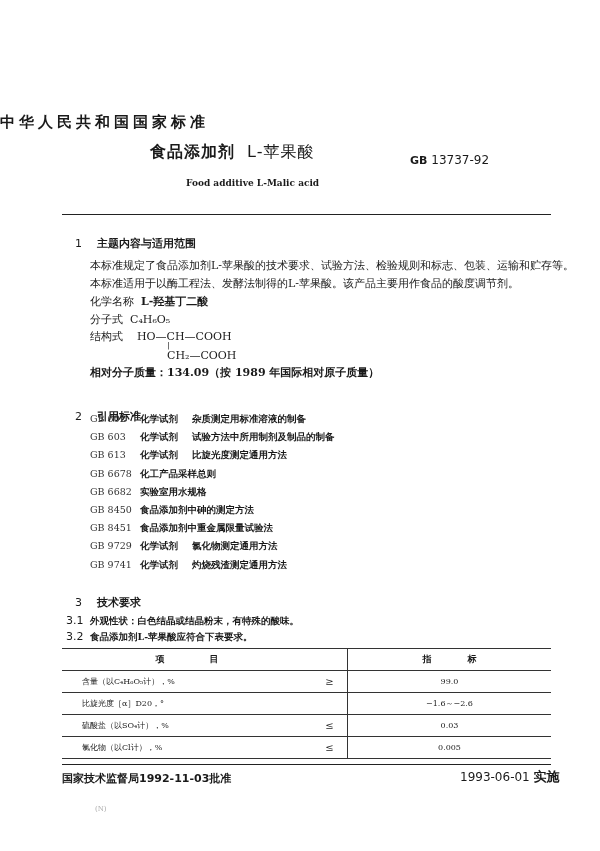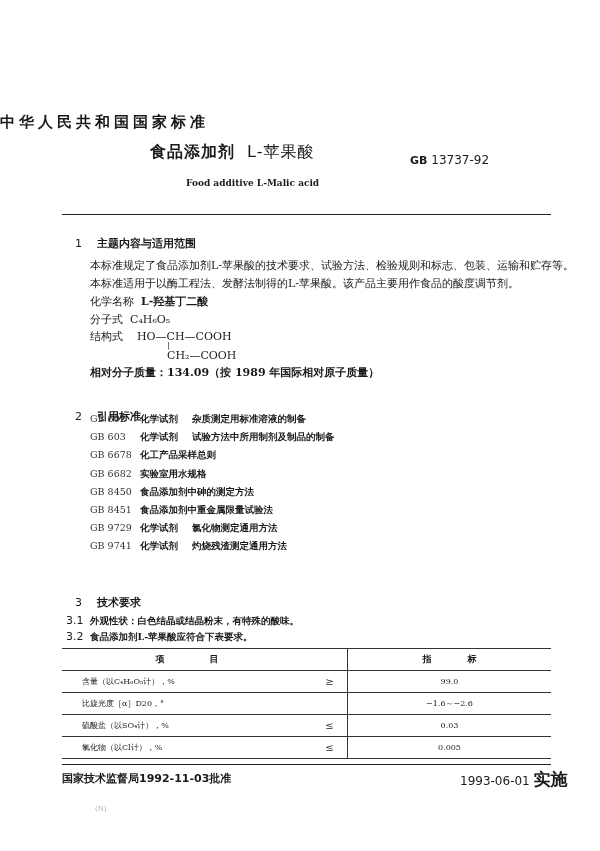--- a/index.html
+++ b/index.html
@@ -24,21 +24,21 @@
   .sub { font-size:9.5px; left:66px; }
   .sub .n { display:inline-block; width:24px; font-family:"DejaVu Sans", sans-serif; font-size:11px; }
   table.spec { position:absolute; left:62px; top:648px; width:489px; border-collapse:collapse; font-size:8px; }
   table.spec td, table.spec th { height:21px; padding:0; border-top:1px solid #333; border-bottom:1px solid #333; }
   table.spec th { font-weight:bold; font-size:9px; }
   .c-item { width:230px; padding-left:20px !important; text-align:left; }
   .c-op { width:35px; text-align:center; border-right:1.2px solid #333; font-size:10px; }
   .c-val { text-align:center; }
   .footer-left { left:62px; top:771px; font-family:"DejaVu Sans", sans-serif; font-weight:bold; font-size:11px; }
   .footer-right { left:460px; top:768px; font-family:"DejaVu Sans", sans-serif; font-size:12px; }
-  .footer-right b { font-size:17px; }
+  .footer-right b { font-size:13px; }
   .pg { left:95px; top:805px; font-size:7px; color:#aaa; }
 </style>
 </head>
 <body>
 
 <div class="abs header-org">中华人民共和国国家标准</div>
 
 <div class="abs title">
   <span>食品添加剂</span><span class="lat">L-苹果酸</span>
 </div>
@@ -67,20 +67,21 @@
 <div class="abs para" style="left:167px; top:337px; font-size:8px;">|</div>
 <div class="abs para" style="left:167px; top:347px;">CH₂—COOH</div>
 <div class="abs para" style="top:364px; font-weight:bold;">相对分子质量：134.09（按 1989 年国际相对原子质量）</div>
 
 <div class="abs sec" style="left:75px; top:389px;margin-top:20px;">
   <span class="num">2</span><span>引用标准</span>
 </div>
 <div class="abs ref" style="top:410px;">
   <div><span class="code">GB 602</span><span class="cat">化学试剂</span><span class="t">杂质测定用标准溶液的制备</span></div>
   <div><span class="code">GB 603</span><span class="cat">化学试剂</span><span class="t">试验方法中所用制剂及制品的制备</span></div>
+  <div><span class="code">GB 613</span><span class="cat">化学试剂</span><span class="t">比旋光度测定通用方法</span></div>
   <div><span class="code">GB 6678</span><span class="t">化工产品采样总则</span></div>
   <div><span class="code">GB 6682</span><span class="t">实验室用水规格</span></div>
   <div><span class="code">GB 8450</span><span class="t">食品添加剂中砷的测定方法</span></div>
   <div><span class="code">GB 8451</span><span class="t">食品添加剂中重金属限量试验法</span></div>
   <div><span class="code">GB 9729</span><span class="cat">化学试剂</span><span class="t">氯化物测定通用方法</span></div>
   <div><span class="code">GB 9741</span><span class="cat">化学试剂</span><span class="t">灼烧残渣测定通用方法</span></div>
 </div>
 
 <div class="abs sec" style="left:75px; top:595px;">
   <span class="num">3</span><span>技术要求</span>

